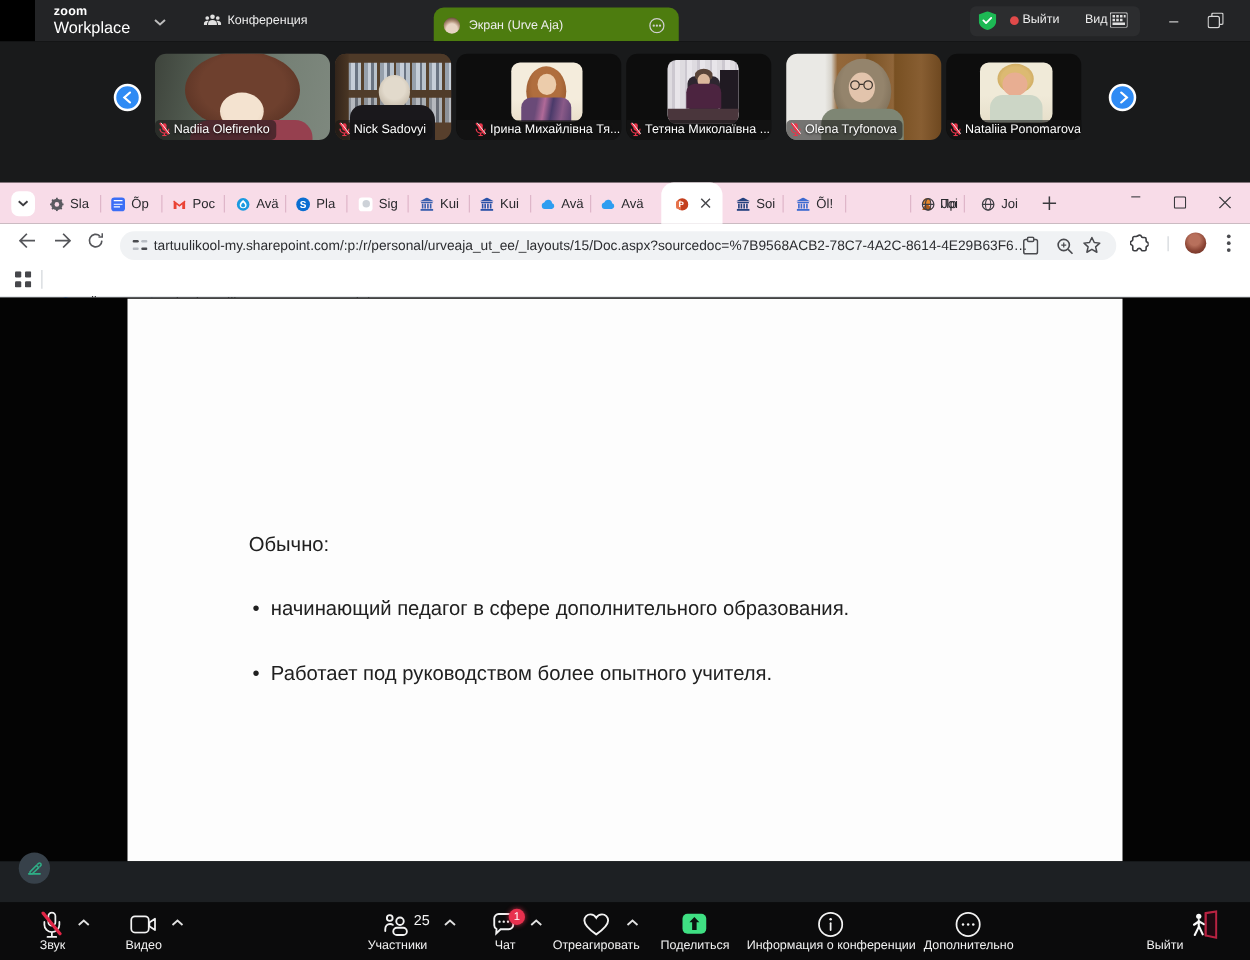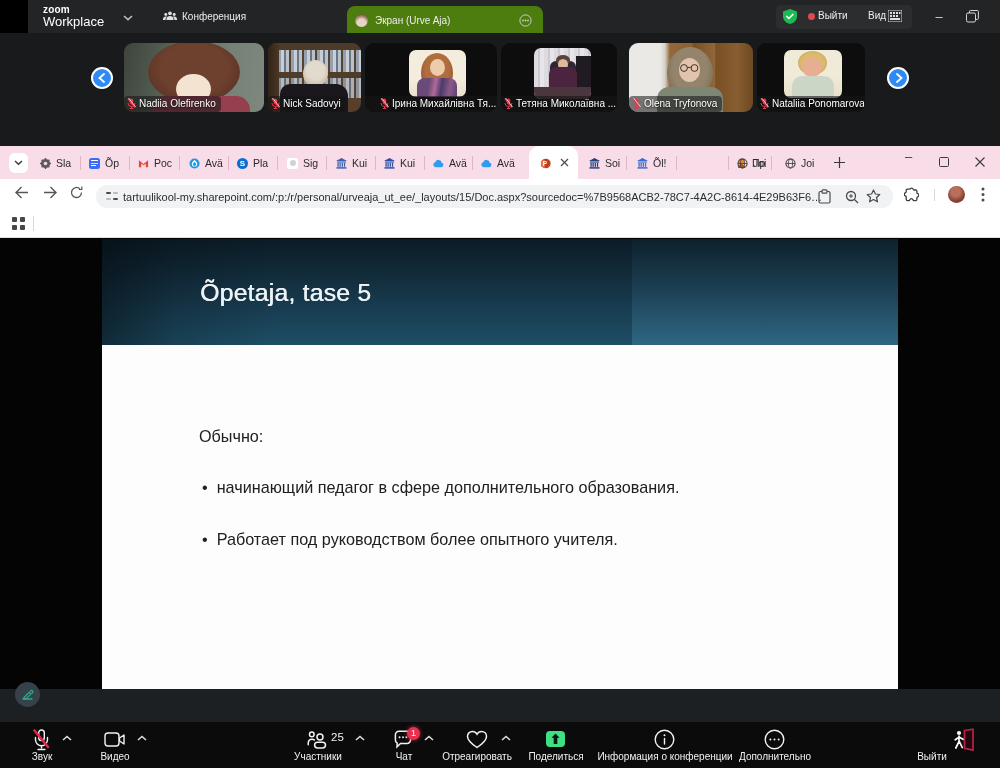--- a/index.html
+++ b/index.html
@@ -492,24 +492,20 @@
       <svg class="fav" viewBox="0 0 12 12">
         <circle cx="6" cy="6" r="5.5" fill="#2f3033"></circle>
         <path d="M6 .5a5.5 5.5 0 000 11 5.5 5.5 0 000-11zm0 1.2c.8 0 1.9 1.7 1.9 4.3S6.8 10.3 6 10.3 4.1 8.6 4.1 6 5.2 1.7 6 1.7z" fill="#fff" opacity=".25"></path>
         <path d="M.8 6h10.4M1.5 3.4h9M1.5 8.6h9" stroke="#fff" stroke-width=".8" fill="none"></path>
       </svg>
       <span>Ruumiplaan</span>
     </div>
 
   <div id="content">
     <div id="slide">
-      <div id="shead">
-        <div id="sheadR"></div>
-        <div id="stitle">Õpetaja, tase 5</div>
-      </div>
       <div class="btxt" style="left:97px;top:188px;">Обычно:</div>
       <div class="btxt" style="left:100px;top:239px;">•&nbsp;&nbsp;начинающий педагог в сфере дополнительного образования.</div>
       <div class="btxt" style="left:100px;top:291px;">•&nbsp;&nbsp;Работает под руководством более опытного учителя.</div>
     </div>
   </div>
 
   <div id="gapstrip">
     <div id="pencil">
       <svg style="margin:6px auto 0" width="13" height="13" viewBox="0 0 13 13">
           <path d="M2 11h9" stroke="#2fae86" stroke-width="1.4" stroke-linecap="round"></path>

